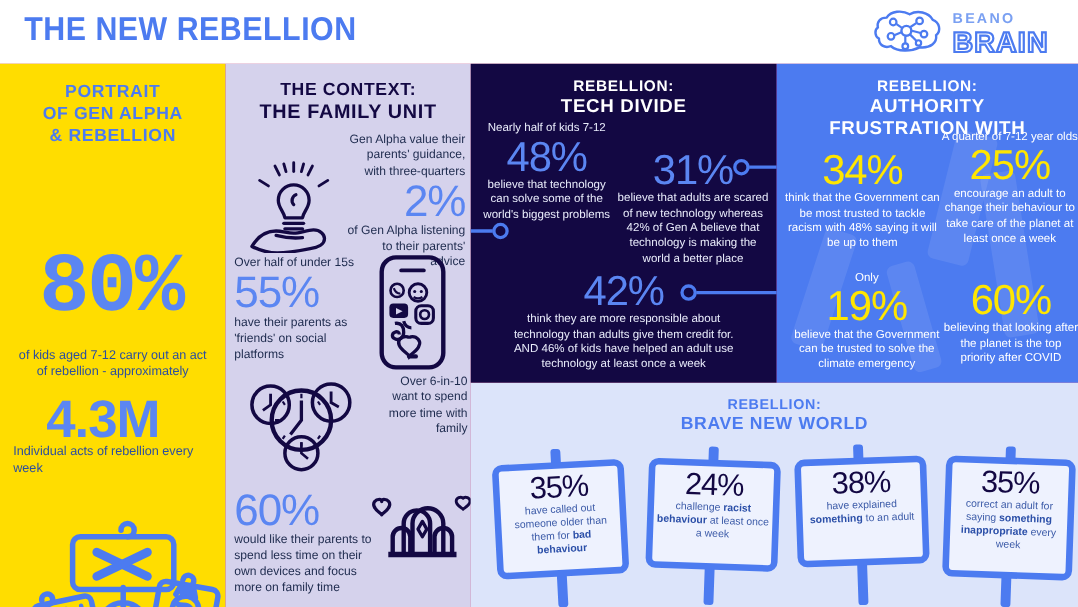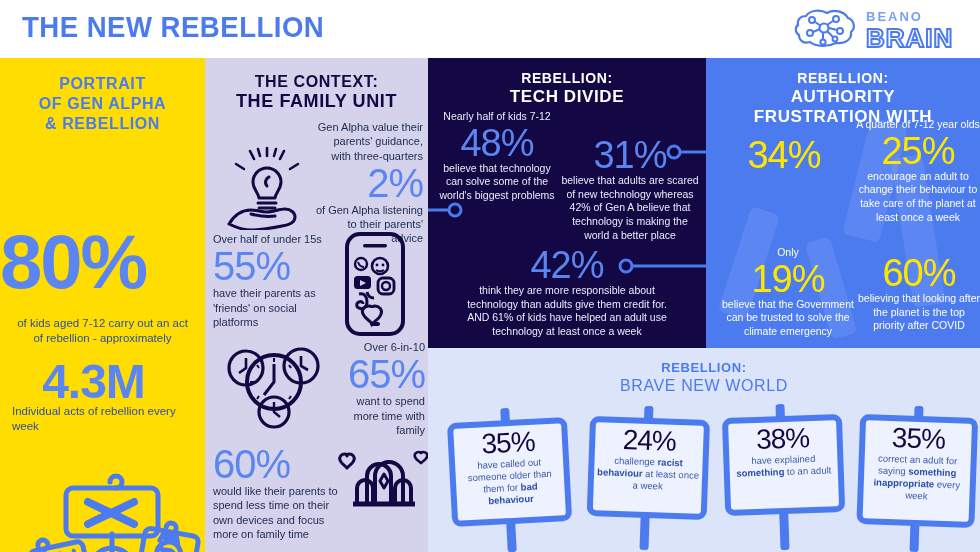--- a/index.html
+++ b/index.html
@@ -63,27 +63,27 @@
   .navy-head { position:absolute; left:0; top:12px; width:278px; line-height:1.2; }
   .navy-head .l1 { color:#fff; font-size:14px; font-weight:bold; }
   .navy-head .l2 { color:#fff; font-size:17px; font-weight:bold; }
 
   .blue-head { position:absolute; left:0; top:12px; width:274px; line-height:1.2; }
   .blue-head .l1 { color:#fff; font-size:14px; font-weight:bold; }
   .blue-head .l2 { color:#fff; font-size:17px; font-weight:bold; }
 
   .bnw-head { position:absolute; left:0; top:12px; width:552px; line-height:1.2; }
   .bnw-head .l1 { color:#4c7bf0; font-size:13px; font-weight:bold; }
-  .bnw-head .l2 { color:#4c7bf0; font-size:16px; font-weight:normal; }
+  .bnw-head .l2 { color:#4c7bf0; font-size:16px; font-weight:bold; }
 
   
   .y80 {
-    position:absolute; left:0; top:170px; width:202px; text-align:left;
+    position:absolute; left:0; top:170px; width:202px; text-align:center;
     font-size:76px; font-weight:bold; color:#5b86f2; line-height:.9;
-    font-family:Liberation Sans, sans-serif;
+    font-family:Liberation Mono, monospace;
     letter-spacing:-2px;
   }
   .y80-sub {
     position:absolute; left:14px; top:258px; width:177px; text-align:center;
     font-size:11.5px; color:#2d4f9e; line-height:1.3;
     font-family:"Liberation Sans Narrow","Liberation Sans",sans-serif;
   }
   .y43 {
     position:absolute; left:0; top:300px; width:187px; text-align:center;
     font-size:48px; font-weight:bold; color:#5b86f2; line-height:1;
@@ -312,21 +312,20 @@
           <line x1="75" y1="44" x2="79" y2="44"></line>
         <line x1="38" y1="27" x2="40" y2="30"></line>
           <line x1="70" y1="27" x2="72" y2="30"></line>
         <line x1="38" y1="61" x2="40" y2="58"></line>
           <line x1="70" y1="61" x2="72" y2="58"></line>
       </g>
     </svg>
 
     <div class="blk65">
       <div class="lav-txt">Over 6-in-10</div>
-      <div class="lav-num">65%</div>
       <div class="lav-txt">want to spend more time with family</div>
     </div>
 
     <div class="blk60">
       <div class="lav-num">60%</div>
       <div class="lav-txt">would like their parents to spend less time on their own devices and focus more on family time</div>
     </div>
 
     <svg class="ic-family" viewBox="0 0 92 74">
       <g fill="none" stroke="#130843" stroke-width="4" stroke-linejoin="round">
@@ -364,21 +363,21 @@
       <div class="n-label">believe that adults are scared of new technology whereas 42% of Gen A believe that technology is making the world a better place</div>
     </div>
 
     <svg class="conn" style="left:238px;top:82px;" width="44" height="24">
       <circle cx="8" cy="12" r="6" fill="none" stroke="#4c7bf0" stroke-width="3"></circle>
       <line x1="15" y1="12" x2="44" y2="12" stroke="#4c7bf0" stroke-width="3"></line>
     </svg>
 
     <div class="n42">
       <div class="n-num">42%</div>
-      <div class="n-label">think they are more responsible about technology than adults give them credit for. AND 61% of kids have helped an adult use technology at least once a week</div>
+      <div class="n-label">think they are more responsible about technology than adults give them credit for. AND 46% of kids have helped an adult use technology at least once a week</div>
     </div>
 
     <svg class="conn" style="left:190px;top:196px;" width="90" height="24">
       <circle cx="8" cy="12" r="6" fill="none" stroke="#4c7bf0" stroke-width="3"></circle>
       <line x1="15" y1="12" x2="90" y2="12" stroke="#4c7bf0" stroke-width="3"></line>
     </svg>
   </div>
 
   <div class="panel p-blue">
     <div class="wm" style="left:150px;top:62px;width:38px;height:120px;transform:rotate(14deg);border-radius:6px;"></div>
@@ -387,20 +386,21 @@
     <div class="wm" style="left:112px;top:180px;width:26px;height:100px;transform:rotate(-16deg);border-radius:6px;"></div>
 
     <div class="blue-head">
       <div class="l1 h-small">REBELLION:</div>
       <div class="l2 h-big">AUTHORITY</div>
       <div class="l2 h-big">FRUSTRATION WITH</div>
     </div>
 
     <div class="b34">
       <div class="b-num">34%</div>
+      <div class="b-label">think that the Government can be most trusted to tackle racism with 48% saying it will be up to them</div>
     </div>
 
     <div class="b25">
       <div class="b-label">A quarter of 7-12 year olds</div>
       <div class="b-num">25%</div>
       <div class="b-label">encourage an adult to change their behaviour to take care of the planet at least once a week</div>
     </div>
 
     <div class="b19">
       <div class="b-label">Only</div>

